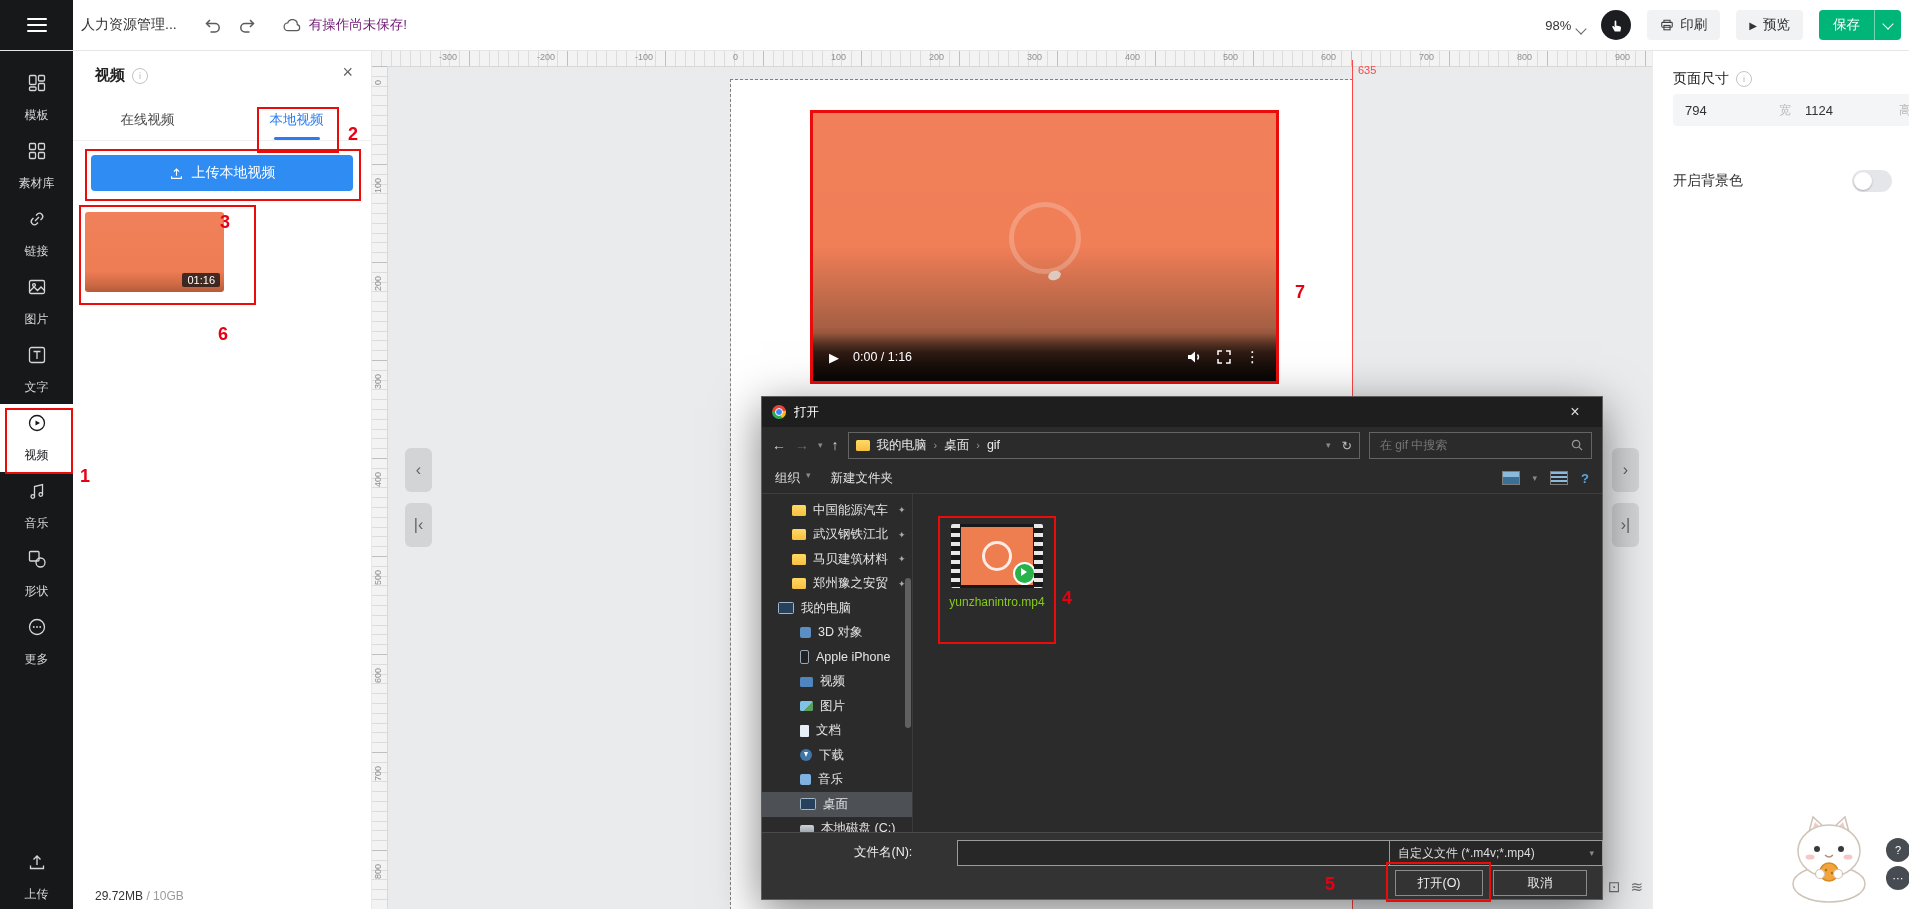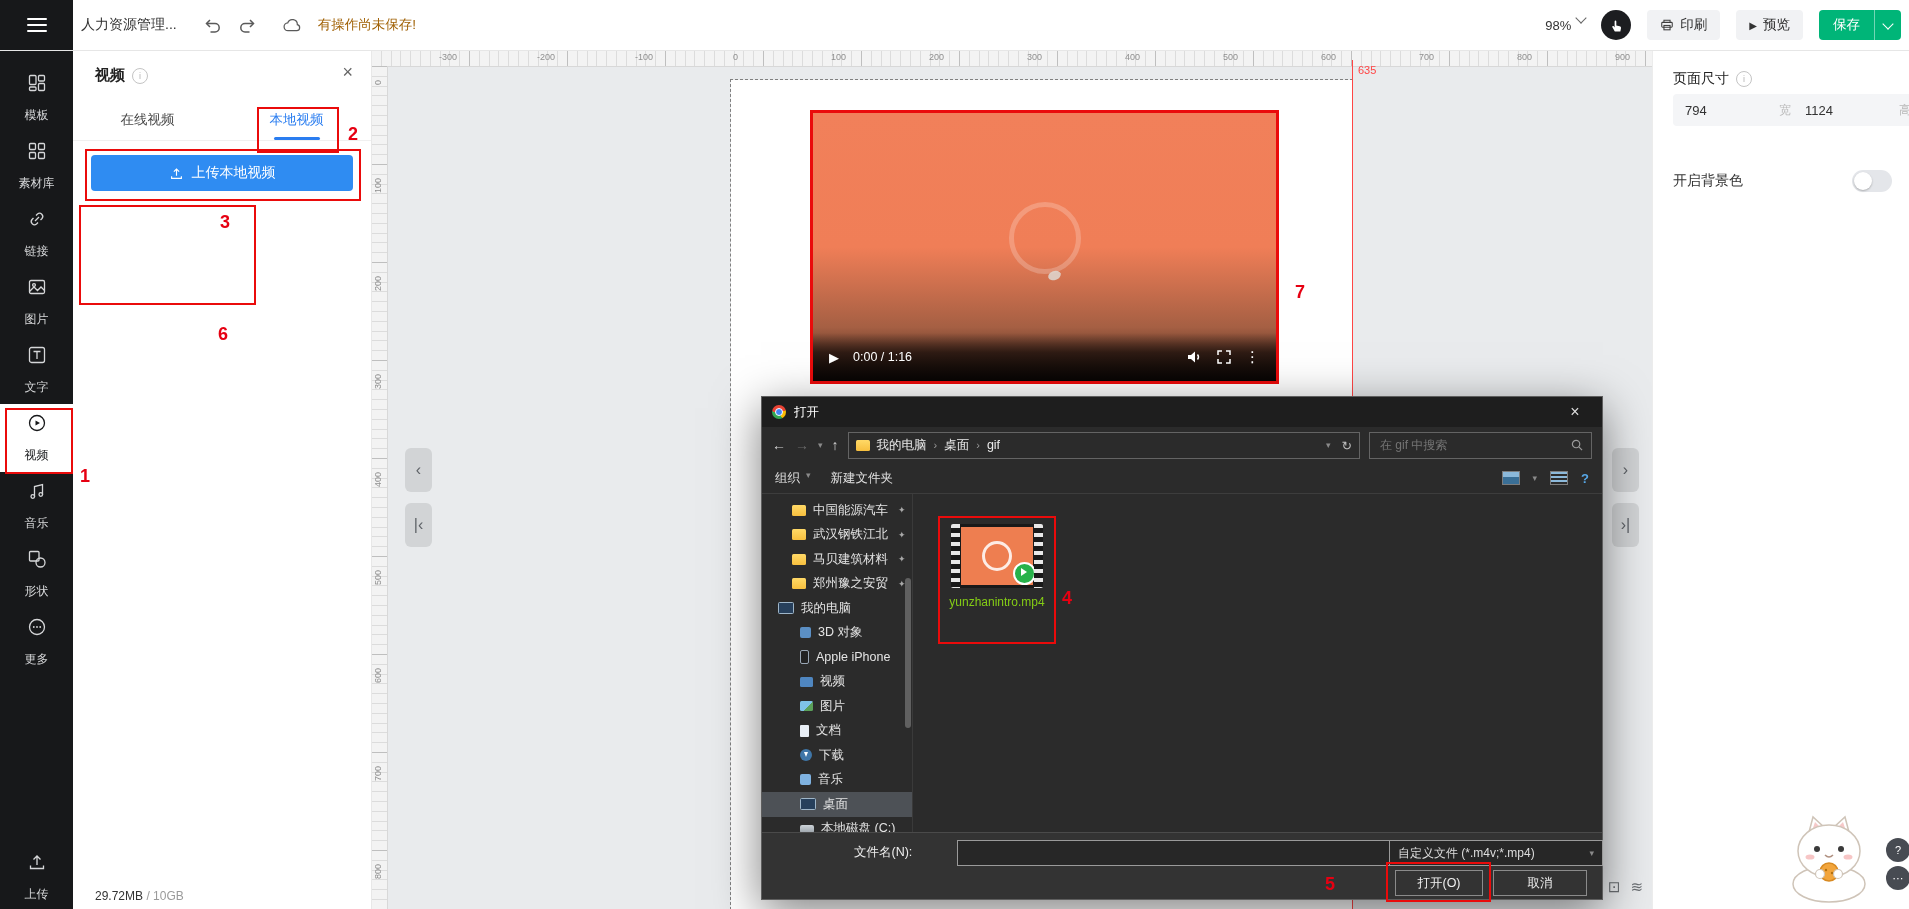--- a/index.html
+++ b/index.html
@@ -7,23 +7,23 @@
        font-family:"Liberation Sans","DejaVu Sans",sans-serif;-webkit-font-smoothing:antialiased}
   svg{display:block}
 
   
   .topbar{position:absolute;left:0;top:0;width:1909px;height:50px;background:#fff;border-bottom:1px solid #e6e6e6;z-index:70;display:flex;align-items:center}
   .menu-block{width:73px;height:50px;background:#17181a;display:flex;align-items:center;justify-content:center;flex:0 0 auto;cursor:pointer}
   .burger{width:20px}
   .burger i{display:block;height:2px;background:#fff;margin:4px 0;border-radius:1px}
   .doc-title{margin-left:8px;font-size:14px;color:#333;max-width:120px;white-space:nowrap;overflow:hidden}
   .tb-ic{margin-left:26px;cursor:pointer}
-  .autosave{display:flex;align-items:center;gap:16px;margin-left:26px;color:#a16207;font-size:13.5px}
+  .autosave{display:flex;align-items:center;gap:7px;margin-left:26px;color:#701a75;font-size:13.5px}
   .tb-right{position:absolute;right:8px;top:0;height:50px;display:flex;align-items:center;gap:16px}
-  .zoom{display:flex;align-items:flex-start;gap:6px;font-size:13px;color:#333;cursor:pointer}
+  .zoom{display:flex;align-items:flex-end;gap:6px;font-size:13px;color:#333;cursor:pointer}
   .chev{width:7px;height:7px;border-right:1.5px solid #666;border-bottom:1.5px solid #666;transform:rotate(45deg);margin-top:-4px}
   .hand-btn{width:30px;height:30px;border-radius:50%;background:#1c1d20;display:flex;align-items:center;justify-content:center;cursor:pointer}
   .tb-btn{height:30px;padding:0 13px;background:#f1f2f4;border-radius:4px;display:flex;align-items:center;gap:6px;font-size:13.5px;color:#2b2b2b;cursor:pointer}
   .play-glyph{font-size:10px;color:#333}
   .save-group{display:flex;height:30px;cursor:pointer}
   .save-main{background:#00b578;color:#fff;padding:0 14px;display:flex;align-items:center;font-size:13.5px;border-radius:4px 0 0 4px;border-right:1px solid rgba(255,255,255,.45)}
   .save-caret{background:#00b578;width:26px;border-radius:0 4px 4px 0;display:flex;align-items:center;justify-content:center}
   .save-caret .chev{border-color:#fff;margin-top:-2px}
 
   
@@ -311,20 +311,23 @@
     <span class="tab">在线视频</span>
     <span class="tab active">本地视频</span>
   </div>
   <div class="upload-btn">
     <svg viewBox="0 0 20 20">
         <path d="M10 13V4M6.5 7.5 10 4l3.5 3.5"></path>
         <path d="M3.5 13.5v3h13v-3"></path>
       </svg>
     <span>上传本地视频</span>
   </div>
+  <div class="vthumb">
+    <span class="duration">01:16</span>
+  </div>
   <div class="storage">
     <span>29.72MB</span>
     <span class="dim">/ 10GB</span>
   </div>
 </div>
 
 <div class="canvas">
   <div class="page"></div>
   <div class="cvideo">
     <span class="cv-ring"></span>

